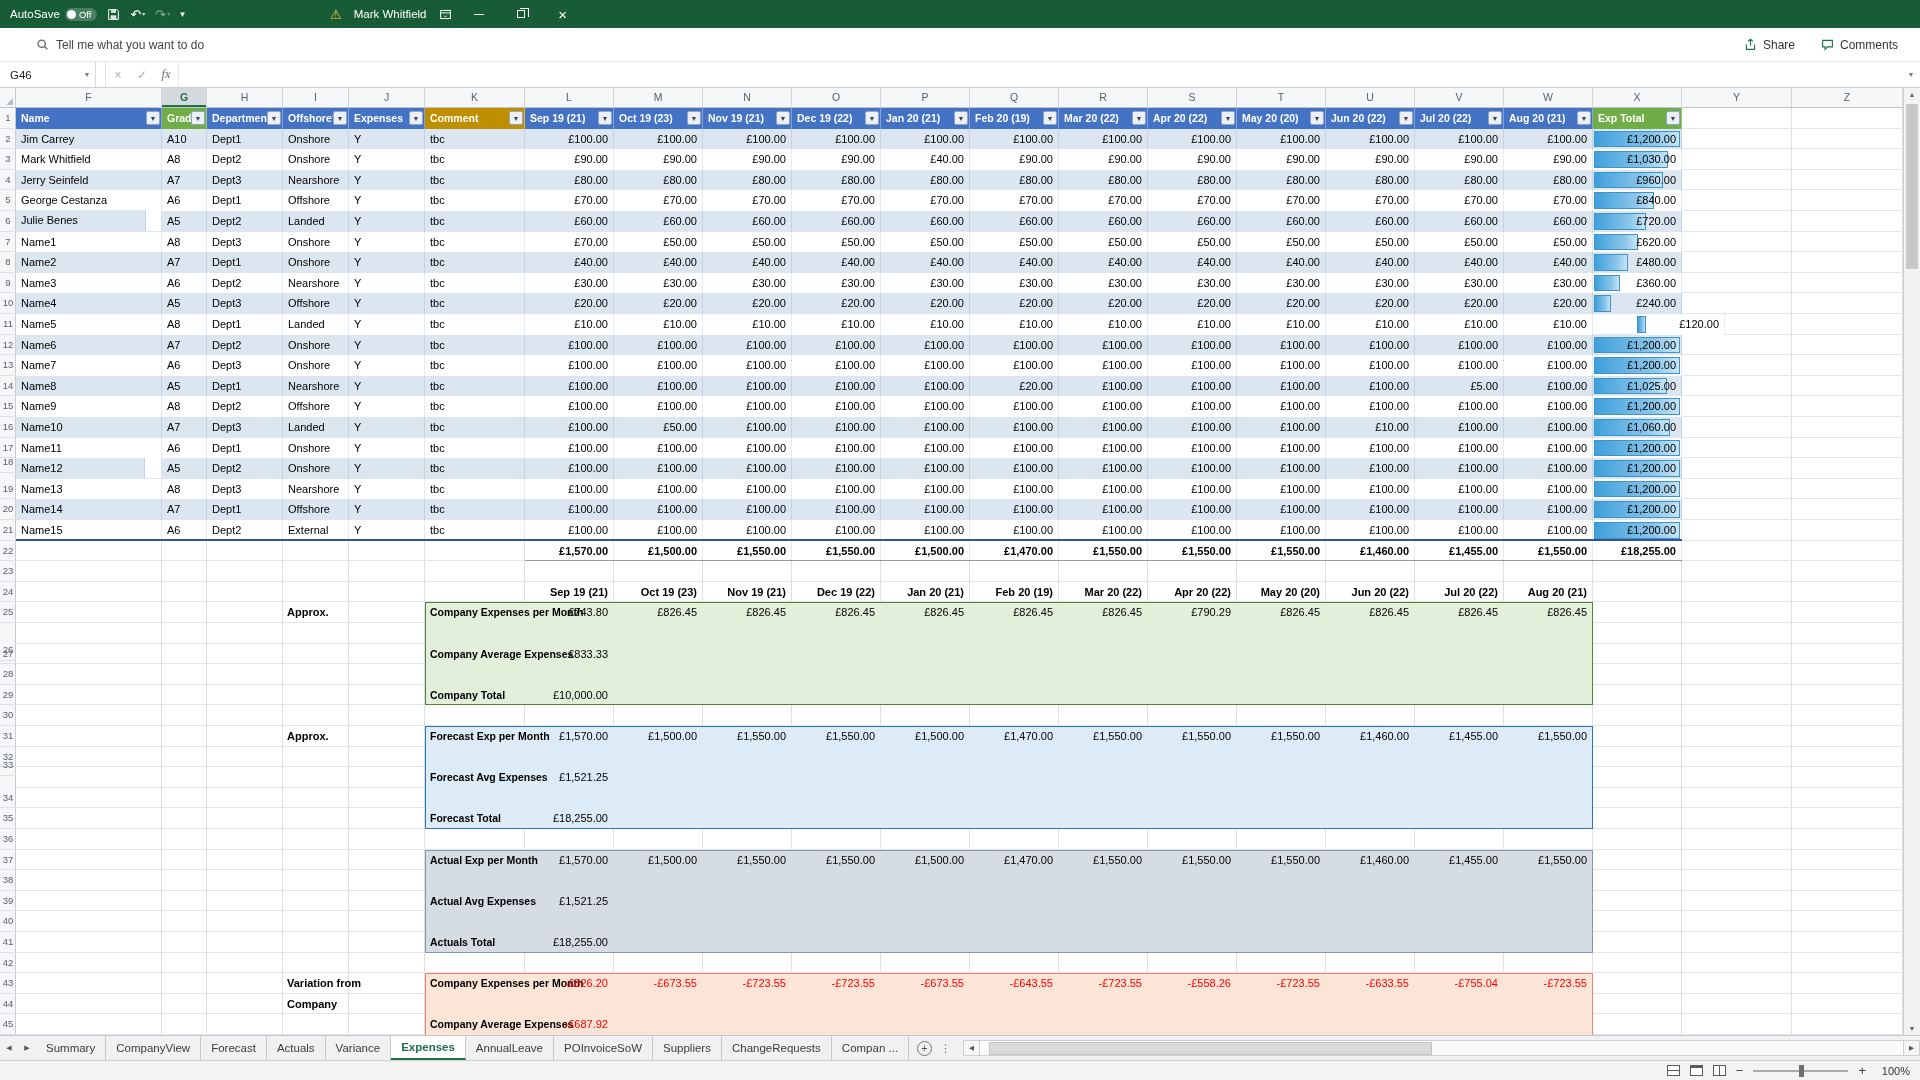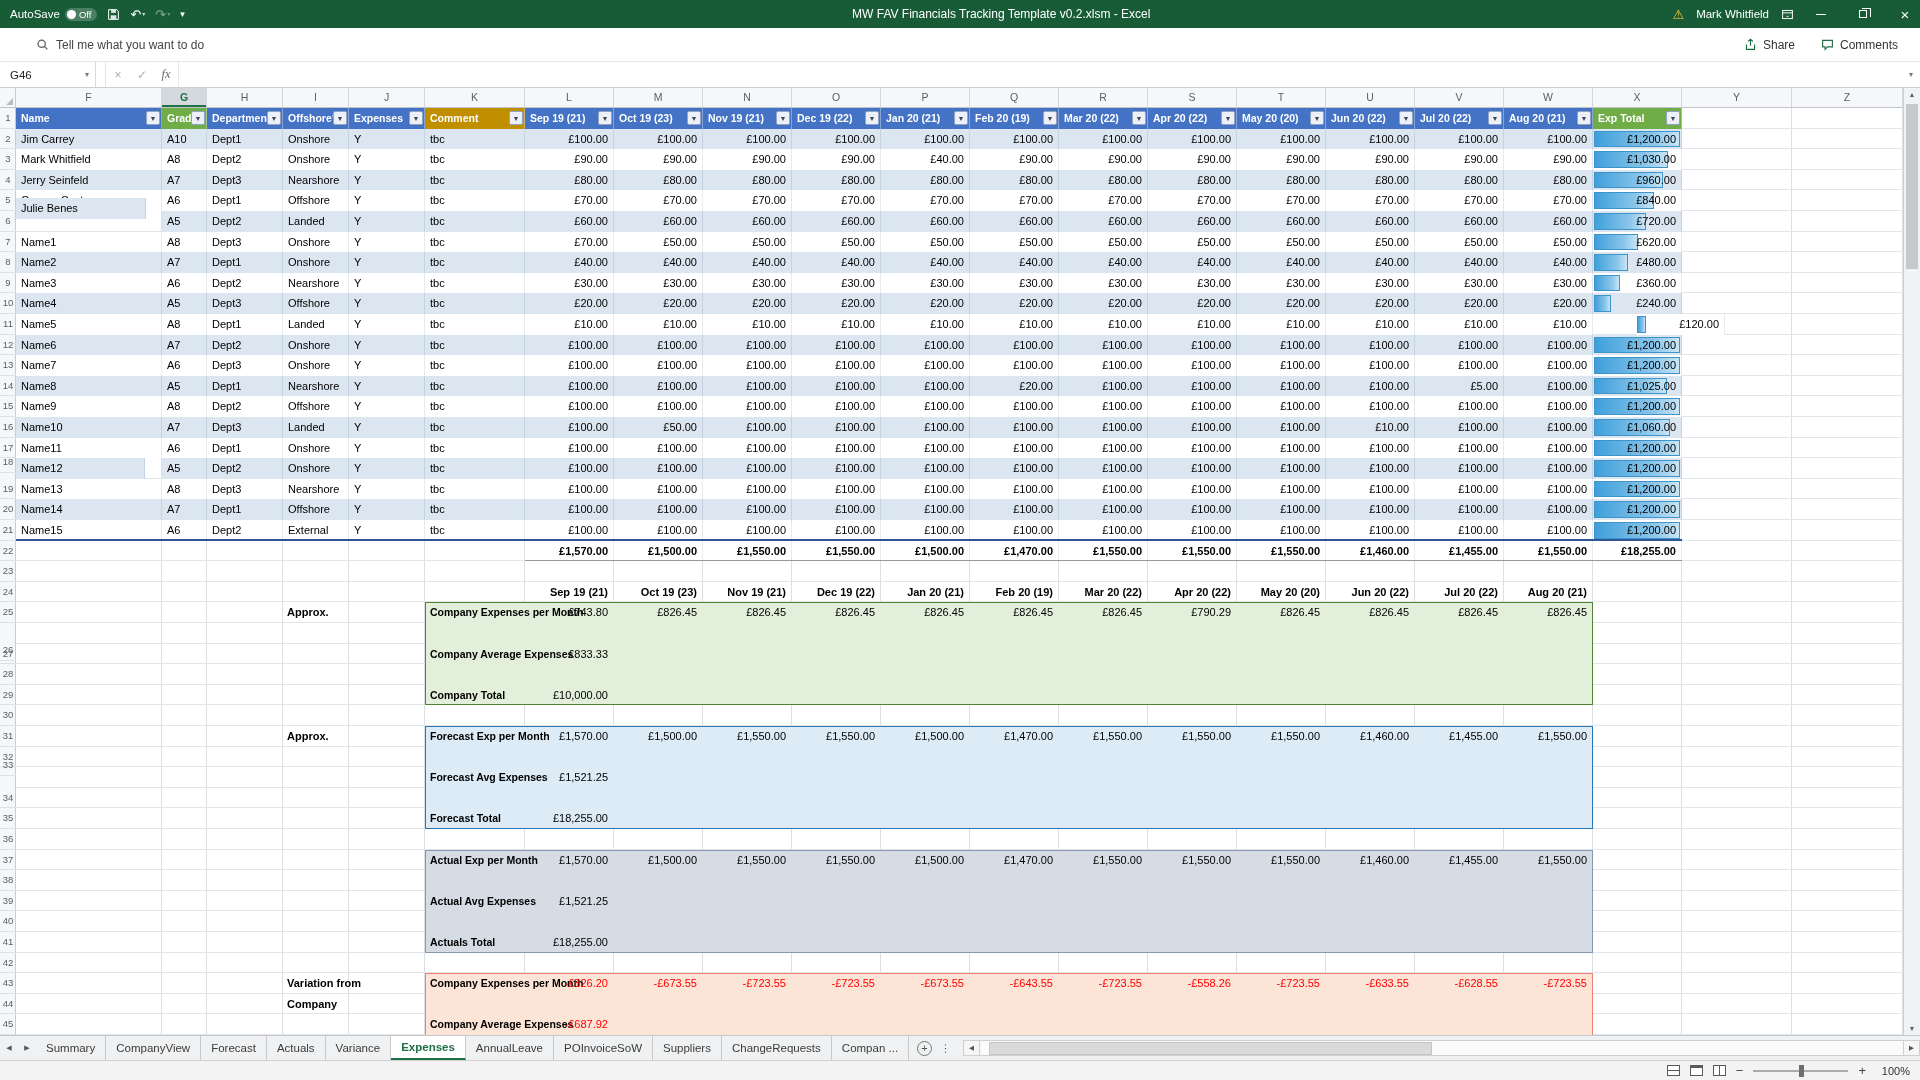--- a/index.html
+++ b/index.html
@@ -129,21 +129,20 @@
         <svg width="13" height="13" viewBox="0 0 16 16">
             <path d="M2 2h10l2 2v10H2z" fill="none" stroke="#fff" stroke-width="1.2"></path>
             <rect x="5" y="2.5" width="6" height="3.5" fill="#fff" opacity=".85"></rect>
             <rect x="4.5" y="9" width="7" height="4.5" fill="#fff" opacity=".85"></rect>
           </svg>
       </span>
       <span class="tb-btn">↶<span class="mini">▾</span></span>
       <span class="tb-btn dim2">↷<span class="mini">▾</span></span>
       <span class="tb-btn" style="font-size:9px;">▾</span>
     </div>
-    <div class="tb-title">MW FAV Financials Tracking Template v0.2.xlsm  -  Excel</div>
     <div class="tb-right">
       <span class="warn">⚠</span>
       <span class="tb-user">Mark Whitfield</span>
       <span class="tb-btn">
         <svg width="13" height="13" viewBox="0 0 16 16">
             <rect x="2" y="3" width="12" height="10" fill="none" stroke="#fff" stroke-width="1.2"></rect>
             <path d="M2 6h12" stroke="#fff" stroke-width="1.2"></path>
             <path d="M6.5 9.5L8 11l1.5-1.5" fill="none" stroke="#fff" stroke-width="1.2"></path>
           </svg>
       </span>
@@ -433,21 +432,21 @@
           <div class="cell num wht" style="left:792px;top:82.4px;width:89px">£70.00</div>
           <div class="cell num wht" style="left:881px;top:82.4px;width:89px">£70.00</div>
           <div class="cell num wht" style="left:970px;top:82.4px;width:89px">£70.00</div>
           <div class="cell num wht" style="left:1059px;top:82.4px;width:89px">£70.00</div>
           <div class="cell num wht" style="left:1148px;top:82.4px;width:89px">£70.00</div>
           <div class="cell num wht" style="left:1237px;top:82.4px;width:89px">£70.00</div>
           <div class="cell num wht" style="left:1326px;top:82.4px;width:89px">£70.00</div>
           <div class="cell num wht" style="left:1415px;top:82.4px;width:89px">£70.00</div>
           <div class="cell num wht" style="left:1504px;top:82.4px;width:89px">£70.00</div>
           <div class="cell num wht" style="left:1593px;top:82.4px;width:89px"><div class="databar" style="width:60px"></div><span class="val">£840.00</span></div>
-          <div class="cell txt band" style="left:16px;top:90px;width:130px">Julie Benes</div>
+          <div class="cell txt band" style="left:16px;top:102px;width:130px">Julie Benes</div>
           <div class="cell txt band" style="left:162px;top:103.0px;width:45px">A5</div>
           <div class="cell txt band" style="left:207px;top:103.0px;width:76px">Dept2</div>
           <div class="cell txt band" style="left:283px;top:103.0px;width:66px">Landed</div>
           <div class="cell txt band" style="left:349px;top:103.0px;width:76px">Y</div>
           <div class="cell txt band" style="left:425px;top:103.0px;width:100px">tbc</div>
           <div class="cell num band" style="left:525px;top:103.0px;width:89px">£60.00</div>
           <div class="cell num band" style="left:614px;top:103.0px;width:89px">£60.00</div>
           <div class="cell num band" style="left:703px;top:103.0px;width:89px">£60.00</div>
           <div class="cell num band" style="left:792px;top:103.0px;width:89px">£60.00</div>
           <div class="cell num band" style="left:881px;top:103.0px;width:89px">£60.00</div>
@@ -828,21 +827,21 @@
           <div class="cell num" style="left:525px;top:865.2px;width:89px;color:#FF0000">-£826.20</div>
           <div class="cell num" style="left:614px;top:865.2px;width:89px;color:#FF0000">-£673.55</div>
           <div class="cell num" style="left:703px;top:865.2px;width:89px;color:#FF0000">-£723.55</div>
           <div class="cell num" style="left:792px;top:865.2px;width:89px;color:#FF0000">-£723.55</div>
           <div class="cell num" style="left:881px;top:865.2px;width:89px;color:#FF0000">-£673.55</div>
           <div class="cell num" style="left:970px;top:865.2px;width:89px;color:#FF0000">-£643.55</div>
           <div class="cell num" style="left:1059px;top:865.2px;width:89px;color:#FF0000">-£723.55</div>
           <div class="cell num" style="left:1148px;top:865.2px;width:89px;color:#FF0000">-£558.26</div>
           <div class="cell num" style="left:1237px;top:865.2px;width:89px;color:#FF0000">-£723.55</div>
           <div class="cell num" style="left:1326px;top:865.2px;width:89px;color:#FF0000">-£633.55</div>
-          <div class="cell num" style="left:1415px;top:865.2px;width:89px;color:#FF0000">-£628.55</div>
+          <div class="cell num" style="left:1415px;top:865.2px;width:89px;color:#FF0000">-£755.04</div>
           <div class="cell num" style="left:1504px;top:865.2px;width:89px;color:#FF0000">-£723.55</div>
           <div class="cell sumlabel" style="left:425px;top:906.4px;width:100px">Company Average Expenses</div>
           <div class="cell num" style="left:525px;top:906.4px;width:89px;color:#FF0000">-£687.92</div>
         </div>
     </div>
     <div class="vscroll">
       <span class="vs-arrow up">▲</span>
       <div class="vs-thumb"></div>
       <span class="vs-arrow down">▼</span>
     </div>

